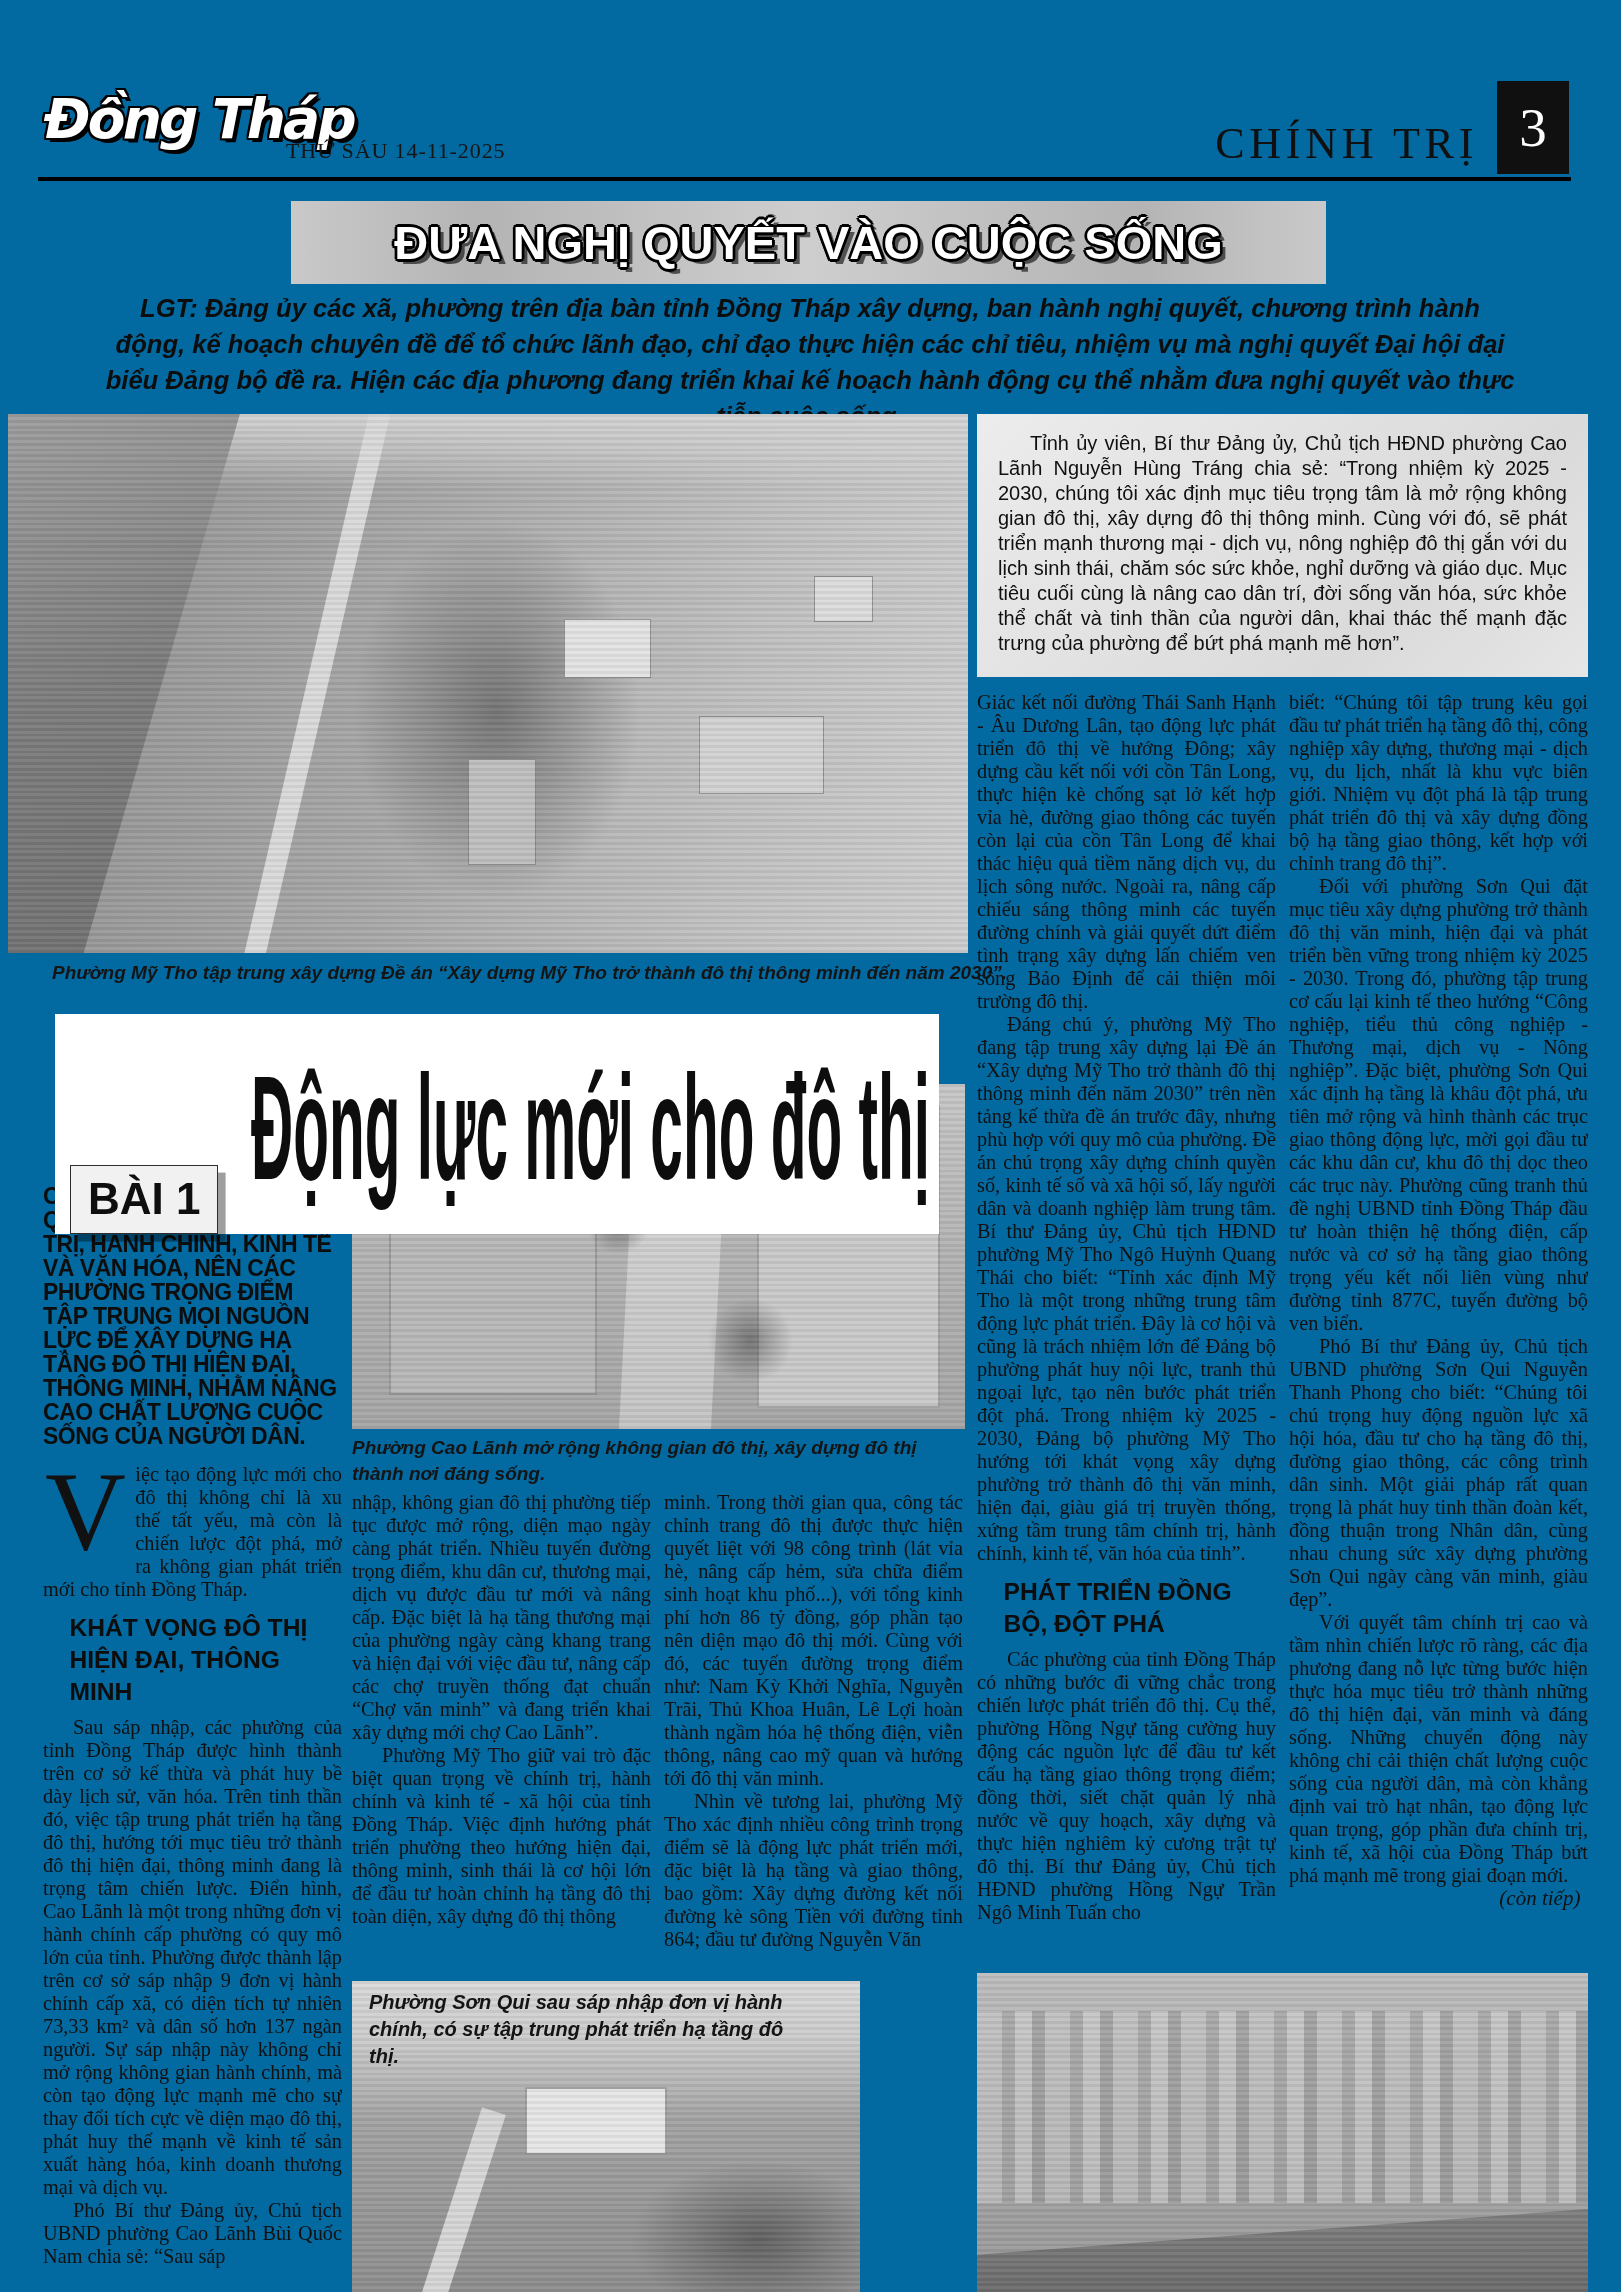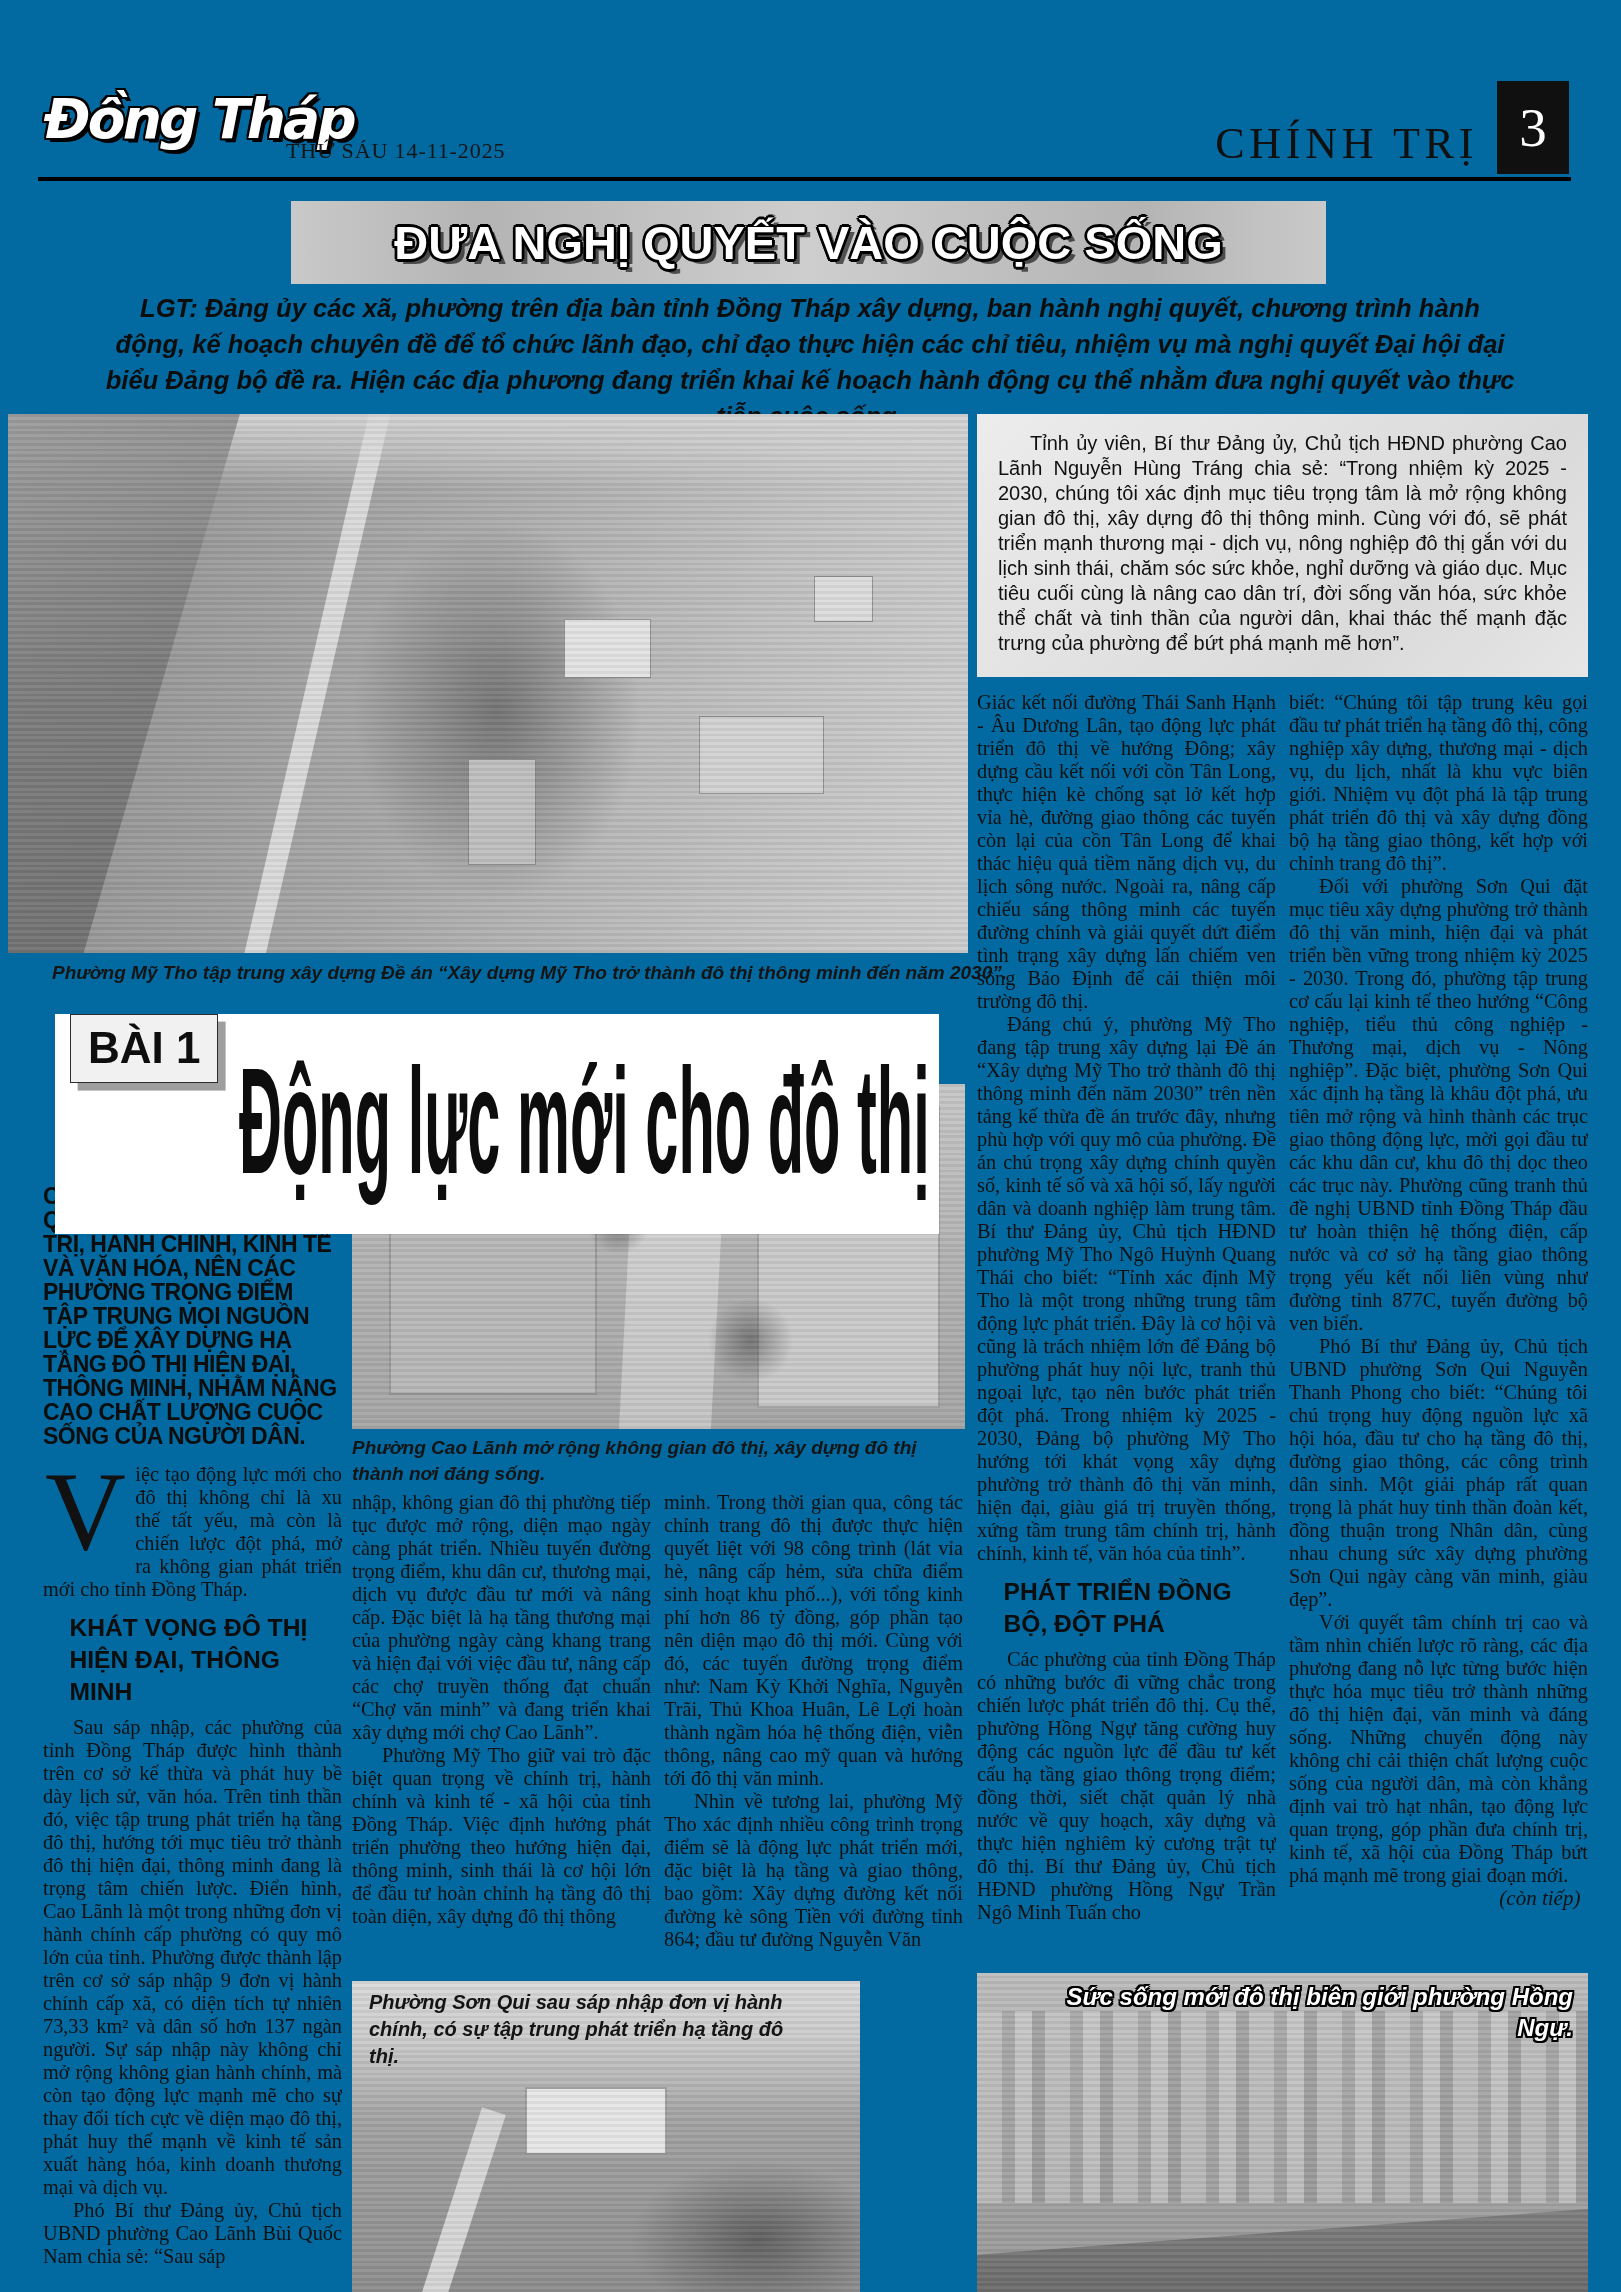--- a/index.html
+++ b/index.html
@@ -75,21 +75,21 @@
   
   .caption{font-family:"Liberation Sans",sans-serif;font-weight:bold;font-style:italic;color:#141414;}
   .cap-main{left:52px;top:960px;width:956px;font-size:19px;line-height:25.6px;}
   .cap2{left:352px;top:1435px;width:613px;font-size:19px;line-height:25.6px;}
   .cap3{top:7.6px;left:17px;width:435px;font-size:20px;line-height:27.4px;position:absolute;}
   .cap4{top:7.6px;right:15px;width:511px;text-align:right;font-size:24px;line-height:31px;position:absolute;color:#fff;
         text-shadow:1.9px 0 #000,-1.9px 0 #000,0 1.9px #000,0 -1.9px #000,1.9px 1.9px #000,-1.9px -1.9px #000,1.9px -1.9px #000,-1.9px 1.9px #000;}
 
   
   .headline-strip{left:55px;top:1014px;width:884px;height:220px;background:#fff;z-index:3;
-        display:flex;align-items:flex-start;}
+        display:flex;align-items:flex-end;gap:12px;}
   .kicker{margin-left:15px;margin-right:21px;background:#f1f1f1;border:1.9px solid #2d2d2d;
         box-shadow:7.6px 7.6px 0 rgba(0,0,0,.38);padding:7.6px 17px 9.5px;
         font-family:"Liberation Sans",sans-serif;font-weight:bold;font-size:44px;flex:none;color:#0e0e0e;}
   svg.headline text{font-family:"Liberation Sans",sans-serif;font-weight:bold;fill:#0d0d0d;font-size:172px;}
 
   
   .col{position:absolute;width:299px;font-size:20.3px;line-height:23px;text-align:justify;overflow:hidden;}
   .col p{margin:0;}
   .col p.ind{text-indent:30px;}
   .col1{left:43px;top:1115px;height:1177px;}
@@ -205,17 +205,16 @@
     <div class="shape road"></div>
     <div class="shape green"></div>
     <div class="grain"></div>
     <div class="caption cap3">Phường Sơn Qui sau sáp nhập đơn vị hành chính, có sự tập trung phát triển hạ tầng đô thị.</div>
   </div>
 
   <div class="ph photo4">
     <div class="shape city"></div>
     <div class="shape river"></div>
     <div class="grain"></div>
-    <div class="caption cap4">Sức sống mới đô thị biên giới phường Hồng Ngự.</div>
   </div>
 
 </div>
 
 
 </body></html>

